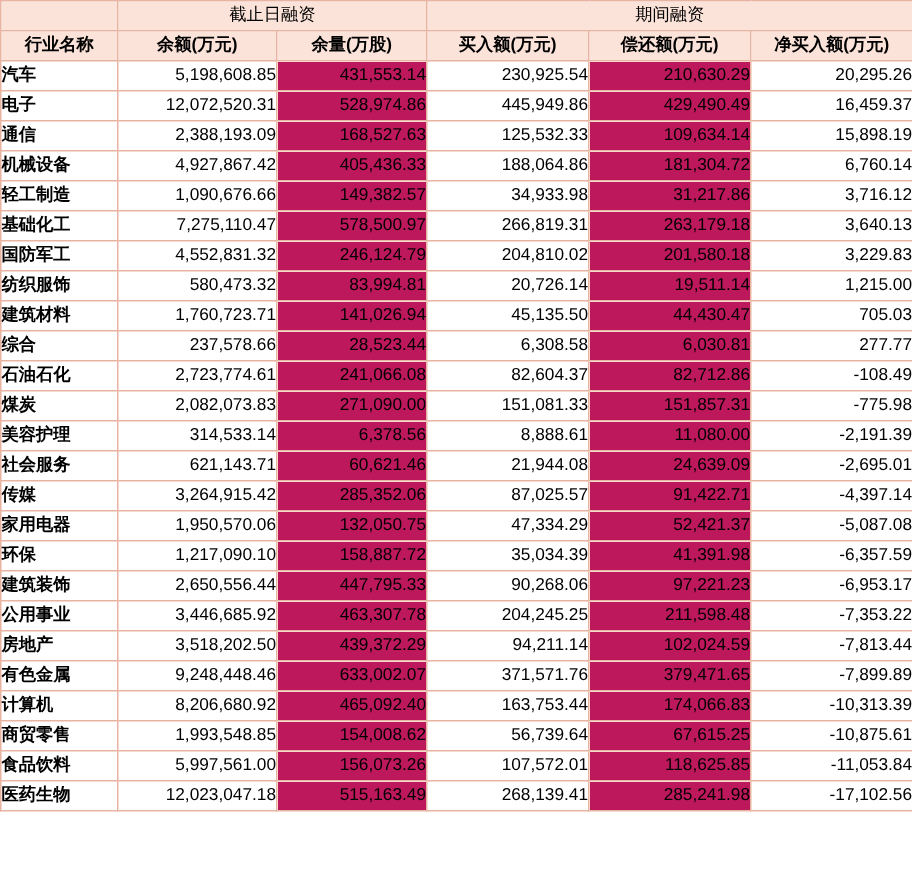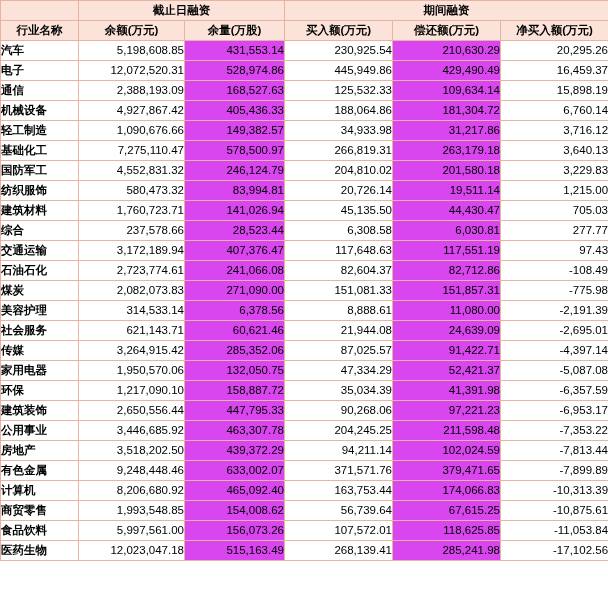--- a/index.html
+++ b/index.html
@@ -25,21 +25,21 @@
     line-height: 1;
     height: 20px;
     box-sizing: border-box;
     overflow: hidden;
     white-space: nowrap;
   }
   
   .grp {
     background: #fbe3da;
     text-align: center;
-    font-weight: bold;
+    font-weight: normal;
     font-size: 12.5px;
     color: #000;
     height: 20px;
   }
   .grp.blank {
     background: #fbe3da;
   }
   
   .colhead {
     background: #fbe3da;
@@ -57,21 +57,21 @@
     padding: 0 2px;
   }
   .numcell {
     text-align: right;
     padding-right: 4px;
     font-size: 11.5px;
     background: #ffffff;
     font-family: "Liberation Sans", sans-serif;
   }
   .shade {
-    background: #d946ef;
+    background: #be185d;
   }
   col.c0 { width: 78px; }
   col.c1 { width: 106px; }
   col.c2 { width: 100px; }
   col.c3 { width: 108px; }
   col.c4 { width: 108px; }
   col.c5 { width: 108px; }
 </style>
 </head>
 <body>
@@ -175,28 +175,20 @@
       </tr>
       <tr>
         <td class="namecell">综合</td>
         <td class="numcell">237,578.66</td>
         <td class="numcell shade">28,523.44</td>
         <td class="numcell">6,308.58</td>
         <td class="numcell shade">6,030.81</td>
         <td class="numcell">277.77</td>
       </tr>
       <tr>
-        <td class="namecell">交通运输</td>
-        <td class="numcell">3,172,189.94</td>
-        <td class="numcell shade">407,376.47</td>
-        <td class="numcell">117,648.63</td>
-        <td class="numcell shade">117,551.19</td>
-        <td class="numcell">97.43</td>
-      </tr>
-      <tr>
         <td class="namecell">石油石化</td>
         <td class="numcell">2,723,774.61</td>
         <td class="numcell shade">241,066.08</td>
         <td class="numcell">82,604.37</td>
         <td class="numcell shade">82,712.86</td>
         <td class="numcell">-108.49</td>
       </tr>
       <tr>
         <td class="namecell">煤炭</td>
         <td class="numcell">2,082,073.83</td>

